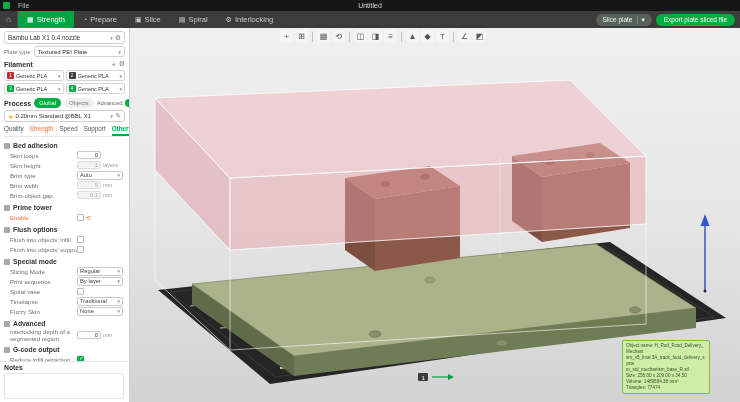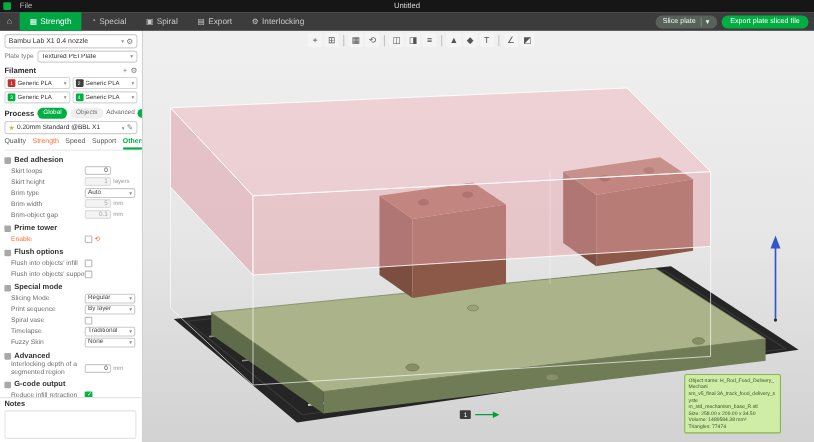--- a/index.html
+++ b/index.html
@@ -108,29 +108,29 @@
 
 <div class="tabbar">
   <span class="home-btn">⌂</span>
 
   <div class="tab active">
     <span class="ticon">▦</span>
     <span>Strength</span>
   </div>
   <div class="tab">
     <span class="ticon">◔</span>
-    <span>Special</span>
+    <span>Prepare</span>
   </div>
   <div class="tab">
     <span class="ticon">▣</span>
-    <span>Spiral</span>
+    <span>Slice</span>
   </div>
   <div class="tab">
     <span class="ticon">▤</span>
-    <span>Export</span>
+    <span>Spiral</span>
   </div>
   <div class="tab">
     <span class="ticon">⚙</span>
     <span>Interlocking</span>
   </div>
 
   <div class="tb-actions">
     <div class="btn-slice">
       <span>Slice plate</span>
       <span class="divider"></span>

